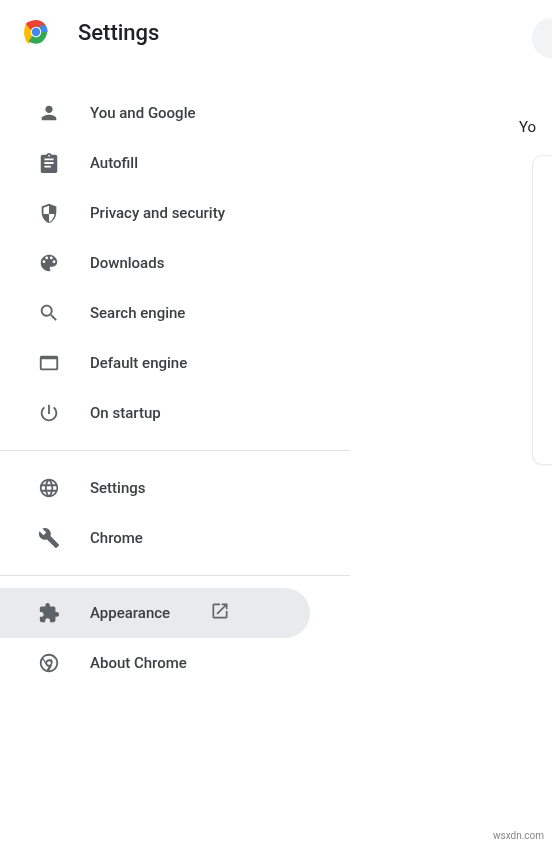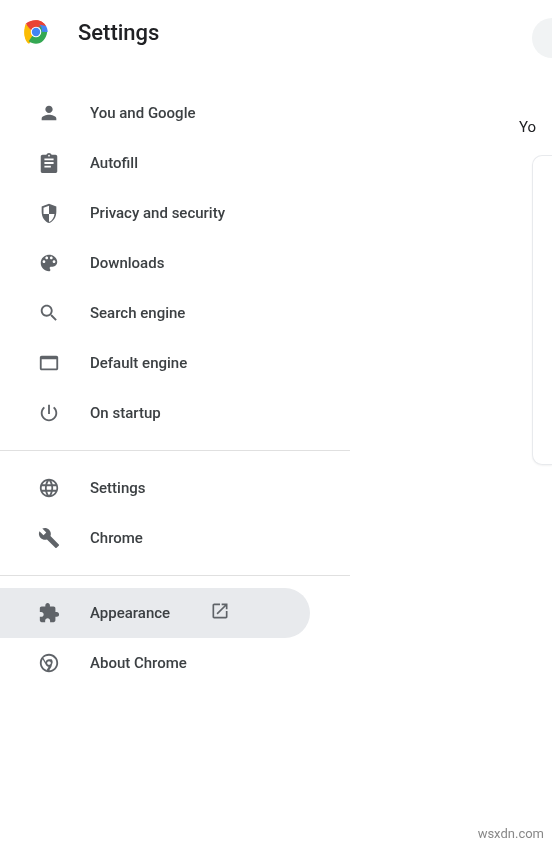--- a/index.html
+++ b/index.html
@@ -94,21 +94,21 @@
       border-left: 1px solid #e8eaed;
       border-top: 1px solid #e8eaed;
       border-bottom: 1px solid #e8eaed;
       border-radius: 10px 0 0 10px;
       box-shadow: 0 1px 2px rgba(0,0,0,0.05);
     }
     .watermark {
       position: absolute;
       bottom: 6px;
       right: 8px;
-      font-size: 13px;
+      font-size: 10px;
       color: #888;
     }
     .right-edge-circle {
       position: absolute;
       right: -20px;
       top: 18px;
       width: 40px;
       height: 40px;
       border-radius: 50%;
       background: #f1f3f4;

